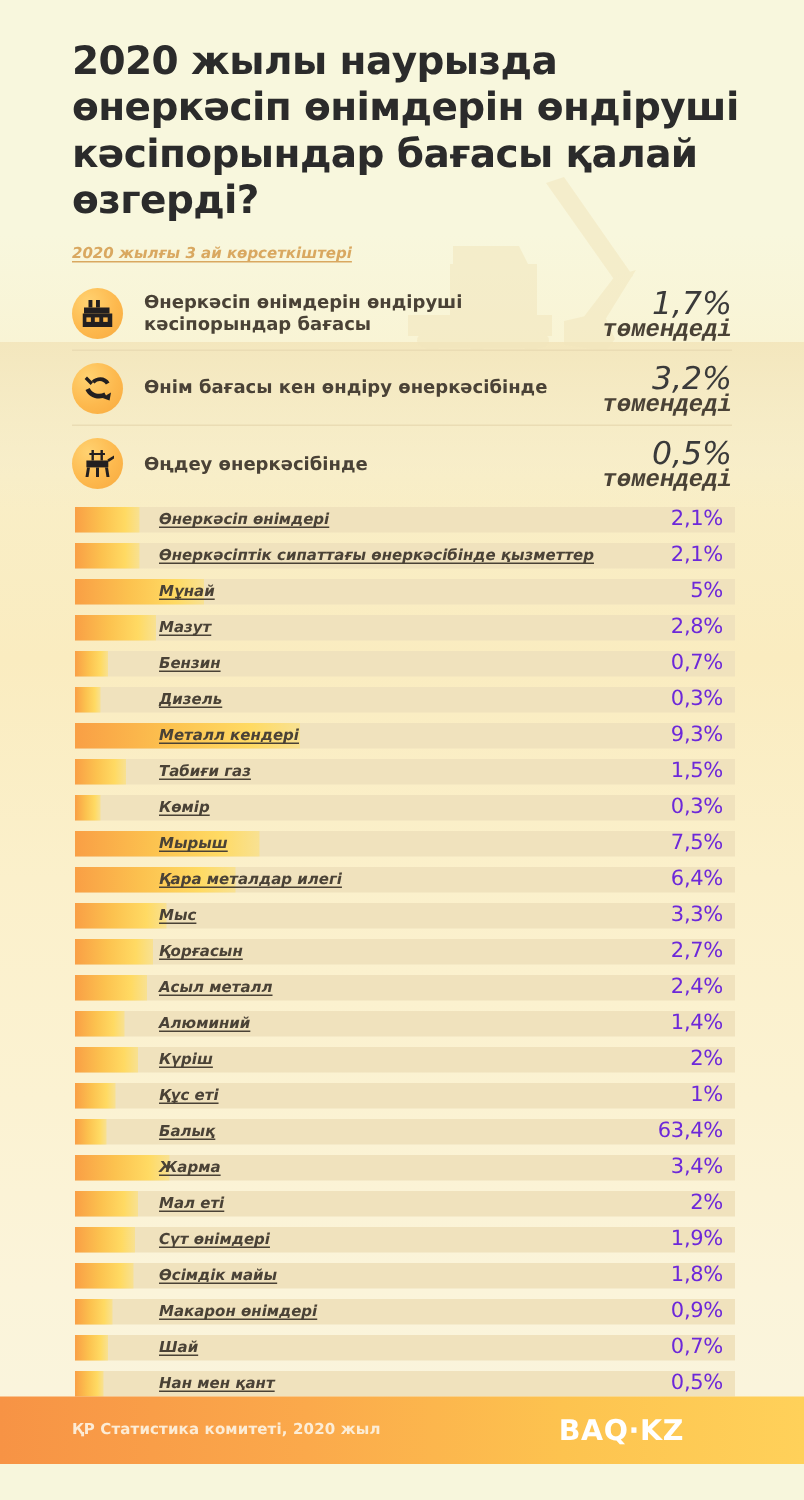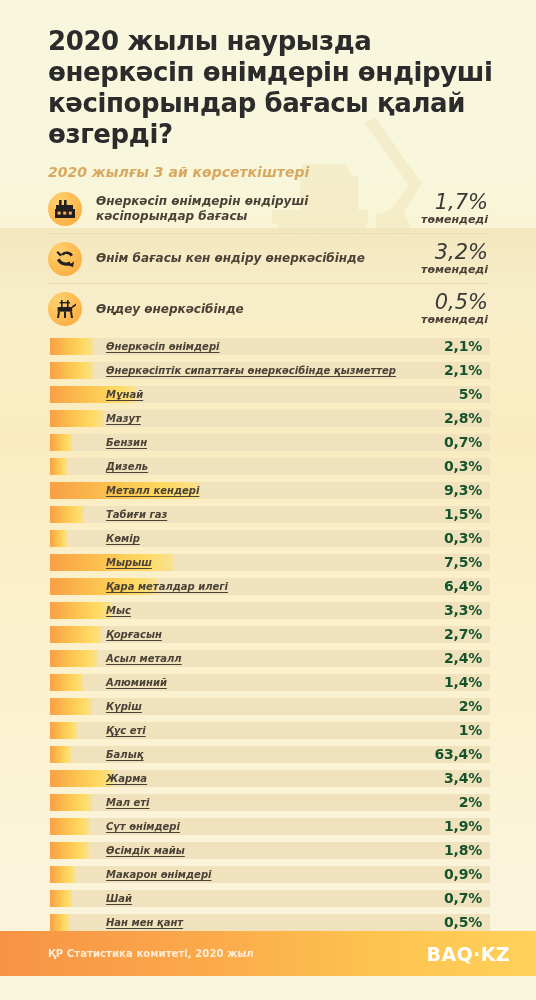--- a/index.html
+++ b/index.html
@@ -67,24 +67,25 @@
     line-height: 31px;
     color: #2b2b2b;
     letter-spacing: -0.4px;
     margin: 0;
   }
 
   .subtitle {
     position: absolute;
     left: 48px;
     top: 164px;
-    font-size: 14px;
+    font-size: 10px;
     font-style: italic;
     font-weight: 600;
     color: #d9a860;
+    text-decoration: underline;
     text-underline-offset: 2px;
     z-index: 4;
   }
 
   
   .summary {
     position: absolute;
     left: 48px;
     top: 184px;
     width: 440px;
@@ -108,45 +109,45 @@
     display: flex;
     align-items: center;
     justify-content: center;
     margin-right: 14px;
   }
   .sum-icon svg { display: block; }
 
   .sum-label {
     flex: 1 1 auto;
     font-size: 12px;
-    font-style: italic;
     font-weight: 600;
     color: #4a4236;
     line-height: 15px;
     padding-right: 8px;
   }
   .sum-value {
     flex: 0 0 104px;
     text-align: right;
   }
   .sum-pct {
     display: block;
     font-size: 21px;
     font-style: italic;
     font-weight: 400;
     color: #3a3a3a;
     line-height: 22px;
   }
   .sum-dir {
     display: block;
-    font-size: 11px;
+    font-size: 16px;
     font-style: italic;
     font-weight: 600;
     color: #4a4236;
     line-height: 14px;
+    font-family: Liberation Mono, monospace;
   }
 
   
   .barlist {
     position: absolute;
     left: 50px;
     top: 338px;
     width: 440px;
     z-index: 4;
   }
@@ -178,22 +179,22 @@
     white-space: nowrap;
     text-align: center;
   }
   .bar-value {
     position: absolute;
     right: 8px;
     top: -2px;
     height: 20px;
     line-height: 20px;
     font-size: 14px;
-    font-weight: 700;
-    color: #14532d;
+    font-weight: 400;
+    color: #6d28d9;
     letter-spacing: -0.2px;
   }
 
   
   .footer {
     position: absolute;
     left: 0;
     bottom: 0;
     width: 536px;
     height: 45px;
@@ -205,21 +206,21 @@
   .footer-source {
     margin-left: 48px;
     font-size: 10px;
     font-weight: 600;
     color: #fdf3e2;
     opacity: .92;
     letter-spacing: .1px;
   }
   .footer-logo {
     margin-left: auto;
-    margin-right: 26px;
+    margin-right: 80px;
     font-size: 19px;
     font-weight: 700;
     color: #ffffff;
     letter-spacing: .4px;
   }
 </style>
 </head>
 <body>
 
 <div id="infographic">

